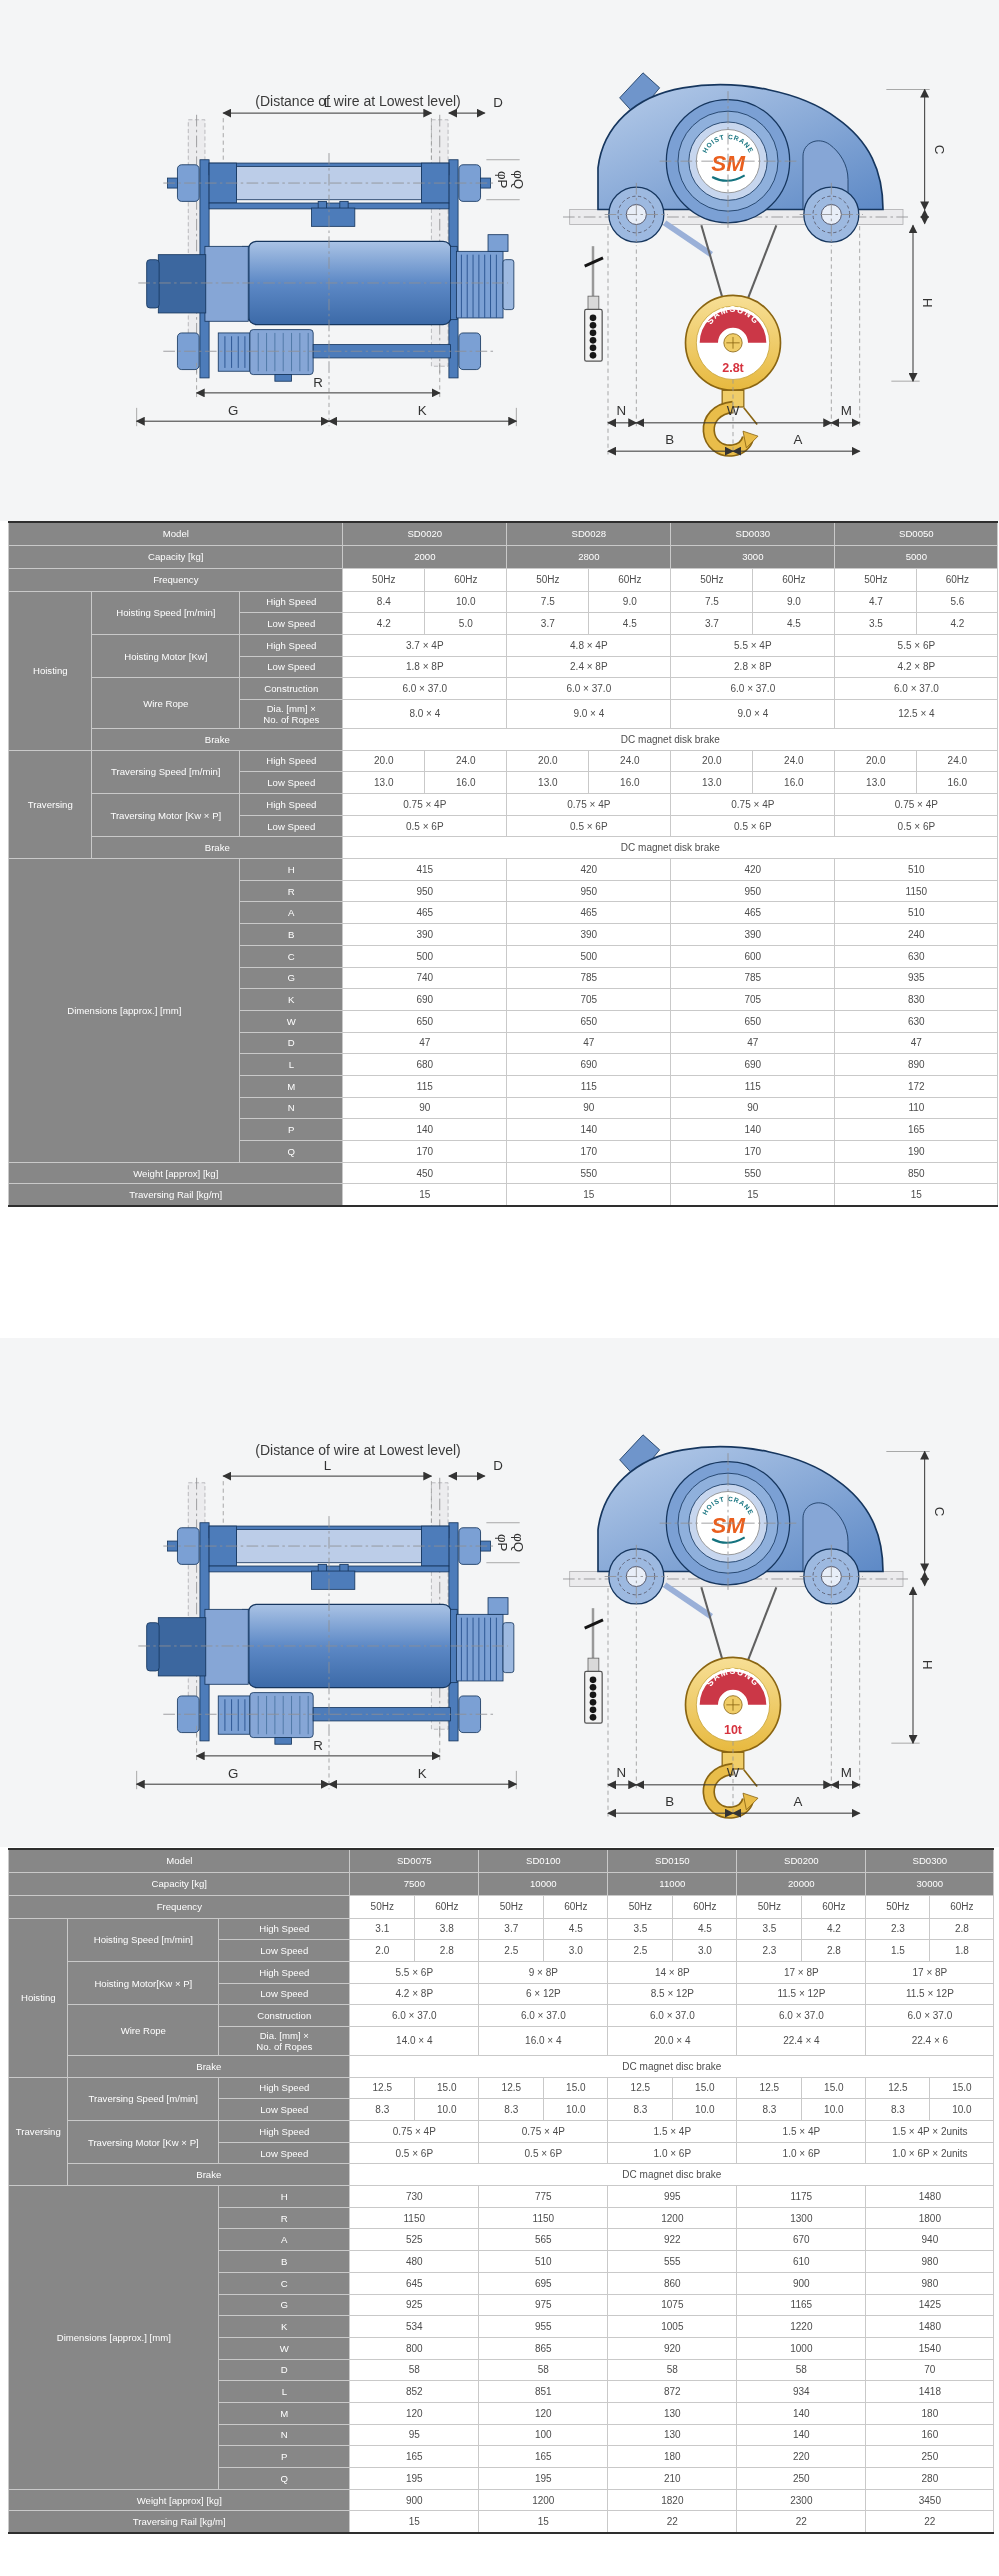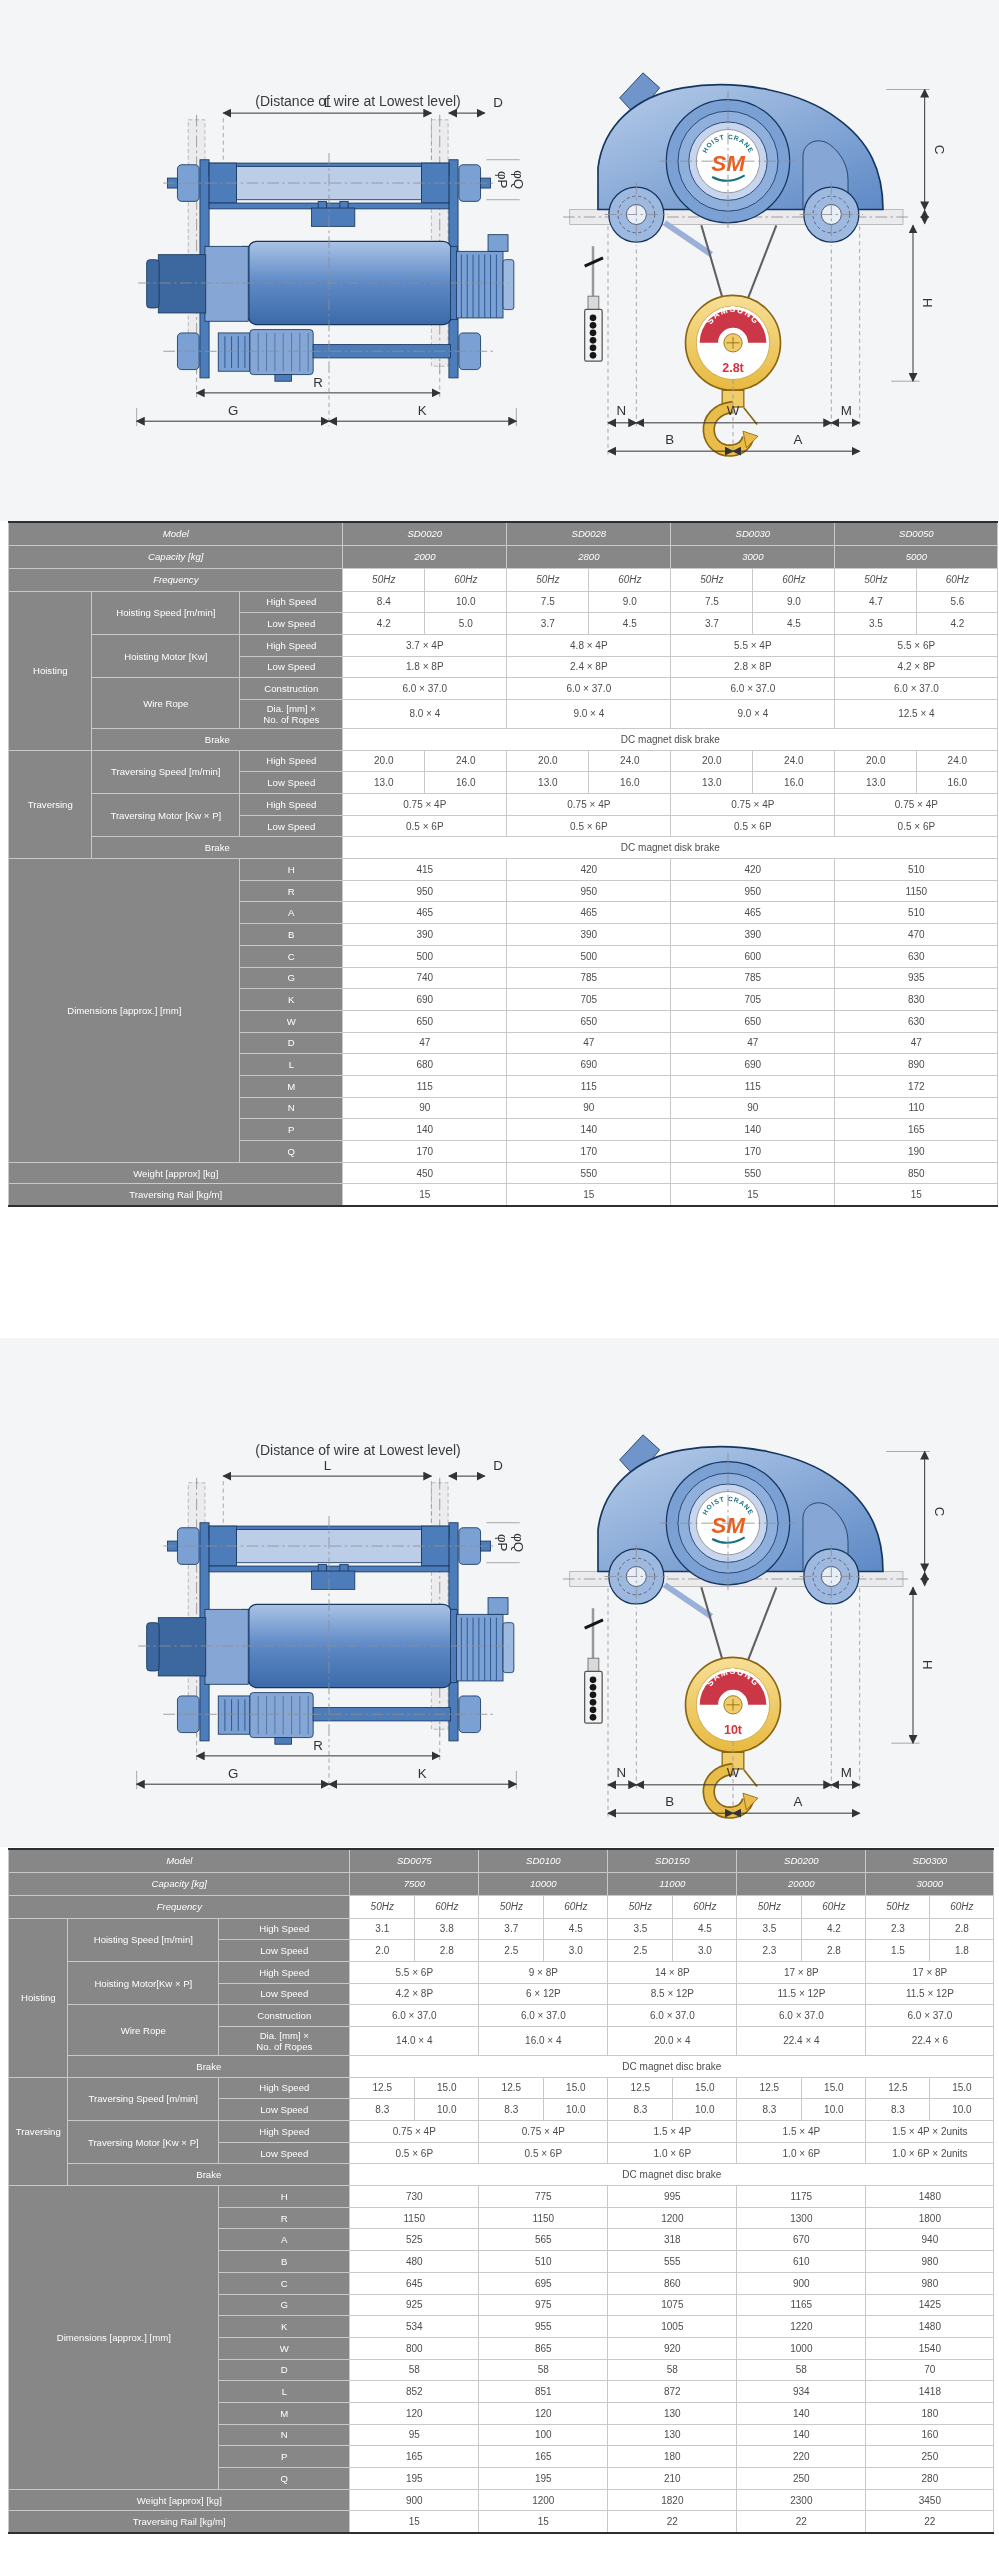--- a/index.html
+++ b/index.html
@@ -18,21 +18,21 @@
   .samarc{font-size:10.5px;font-weight:bold;fill:#fff;letter-spacing:1.5px;}
   .sm{font-size:27px;font-style:italic;font-weight:bold;fill:#ea5f1e;text-anchor:middle;}
   .cap{font-size:15px;font-weight:bold;fill:#d6333f;text-anchor:middle;}
   table.spec{position:absolute;left:8.3px;width:986px;border-collapse:collapse;table-layout:fixed;
     border:1.7px solid #2e2e2e;border-top-width:2.5px;border-bottom-width:2.5px;}
   table.spec td{border:0.8px solid #c9c9c9;text-align:center;vertical-align:middle;padding:0 1.7px;
     overflow:hidden;white-space:nowrap;}
   td.g{background:#878787;color:#fff;border-color:#fafafa;font-size:9.6px;}
   td.d{background:#fff;color:#4d4d4d;font-size:10px;}
   table.spec tr{height:21.7px;}
-  table.spec tr.hh{height:23px;font-style:italic;}
+  table.spec tr.hh{height:23px;}
   table.spec tr.tall{height:29px;margin-left:40px;}
   td.ds{border-left:1.7px solid #3c3c3c !important;}
   tr.sep td{border-top:1.7px solid #3c3c3c;}
   .two{white-space:normal;line-height:1.15;font-size:8.8px;}
 </style>
 </head>
 <body>
 
 <div class="page">
 
@@ -383,21 +383,21 @@
           <td class="d ds" colspan="2">465</td>
           <td class="d" colspan="2">465</td>
           <td class="d" colspan="2">465</td>
           <td class="d" colspan="2">510</td>
         </tr>
       <tr>
           <td class="g">B</td>
           <td class="d ds" colspan="2">390</td>
           <td class="d" colspan="2">390</td>
           <td class="d" colspan="2">390</td>
-          <td class="d" colspan="2">470</td>
+          <td class="d" colspan="2">240</td>
         </tr>
       <tr>
           <td class="g">C</td>
           <td class="d ds" colspan="2">500</td>
           <td class="d" colspan="2">500</td>
           <td class="d" colspan="2">600</td>
           <td class="d" colspan="2">630</td>
         </tr>
       <tr>
           <td class="g">G</td>
@@ -657,21 +657,21 @@
           <td class="d ds" colspan="2">1150</td>
           <td class="d" colspan="2">1150</td>
           <td class="d" colspan="2">1200</td>
           <td class="d" colspan="2">1300</td>
           <td class="d" colspan="2">1800</td>
         </tr>
       <tr>
           <td class="g">A</td>
           <td class="d ds" colspan="2">525</td>
           <td class="d" colspan="2">565</td>
-          <td class="d" colspan="2">318</td>
+          <td class="d" colspan="2">922</td>
           <td class="d" colspan="2">670</td>
           <td class="d" colspan="2">940</td>
         </tr>
       <tr>
           <td class="g">B</td>
           <td class="d ds" colspan="2">480</td>
           <td class="d" colspan="2">510</td>
           <td class="d" colspan="2">555</td>
           <td class="d" colspan="2">610</td>
           <td class="d" colspan="2">980</td>

